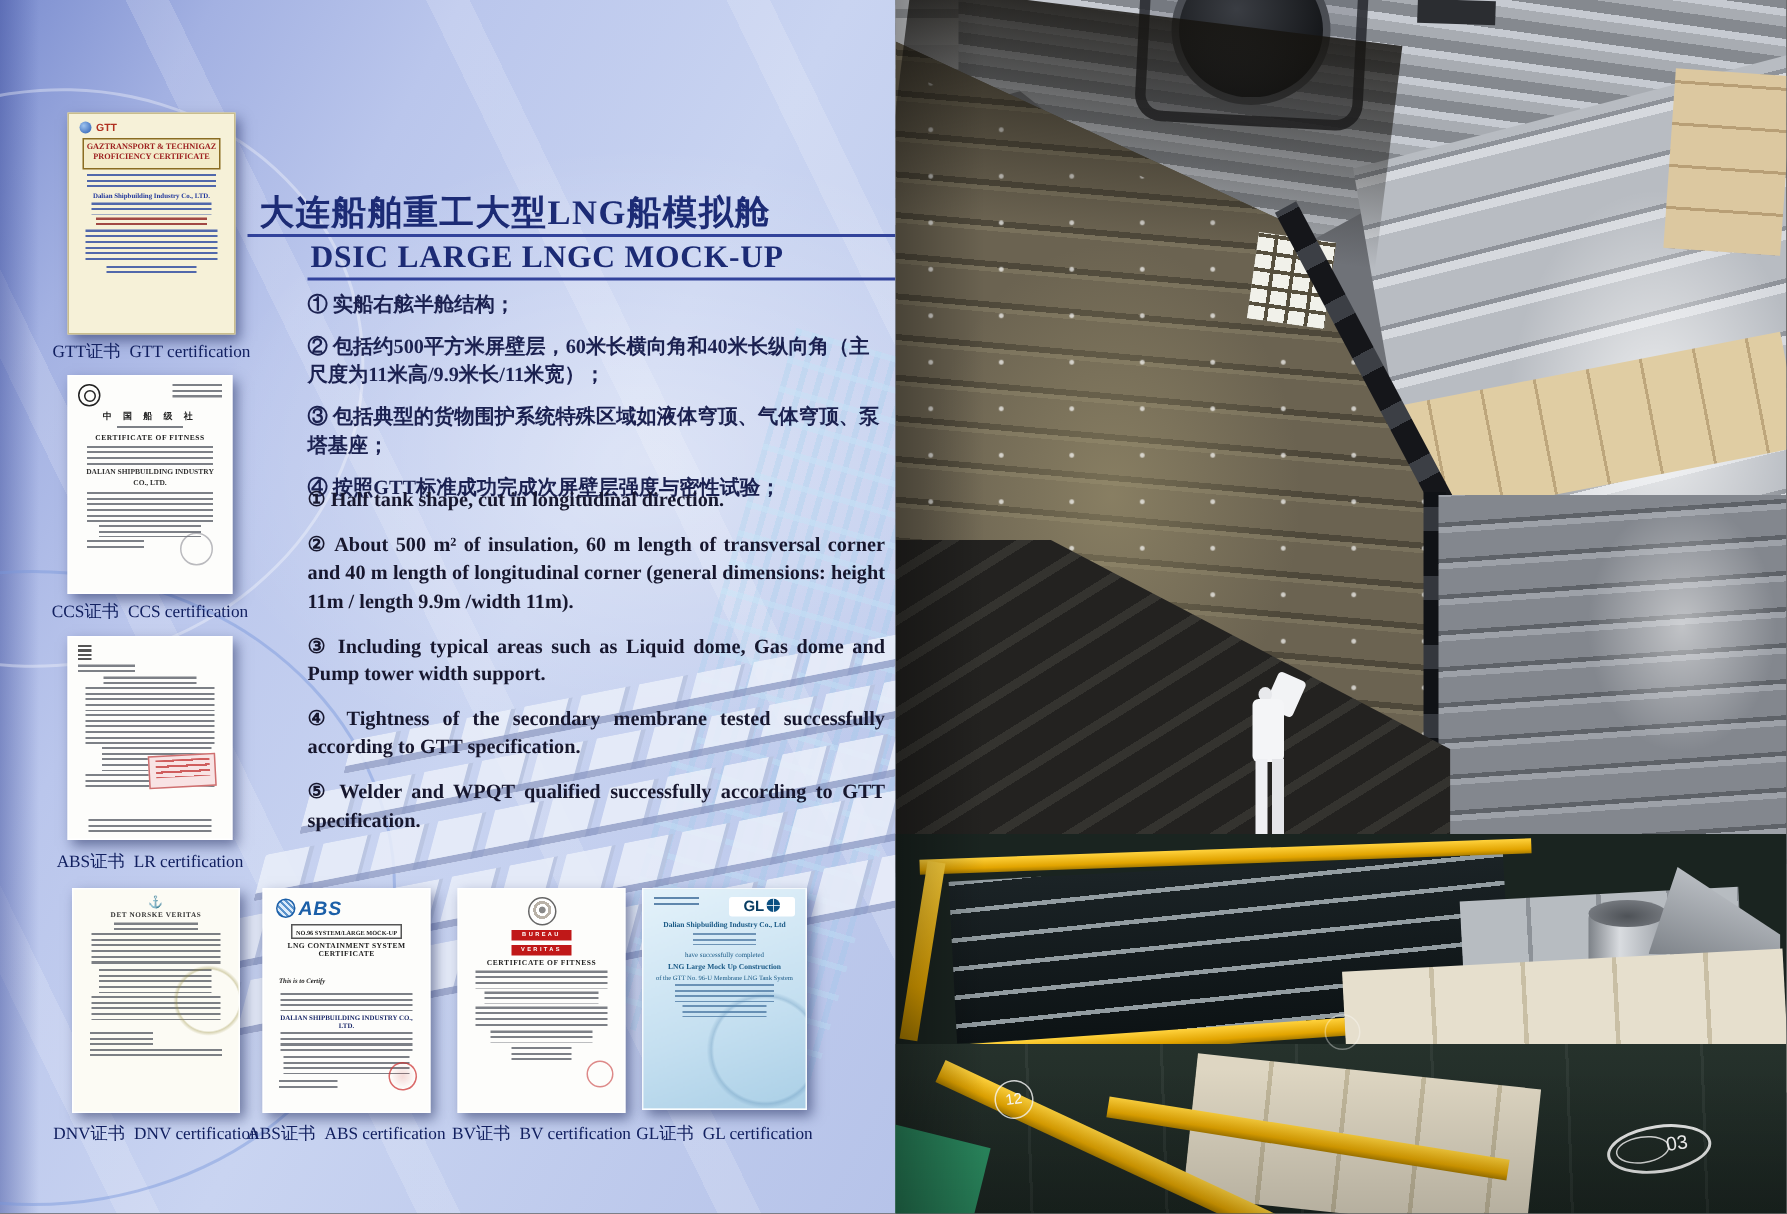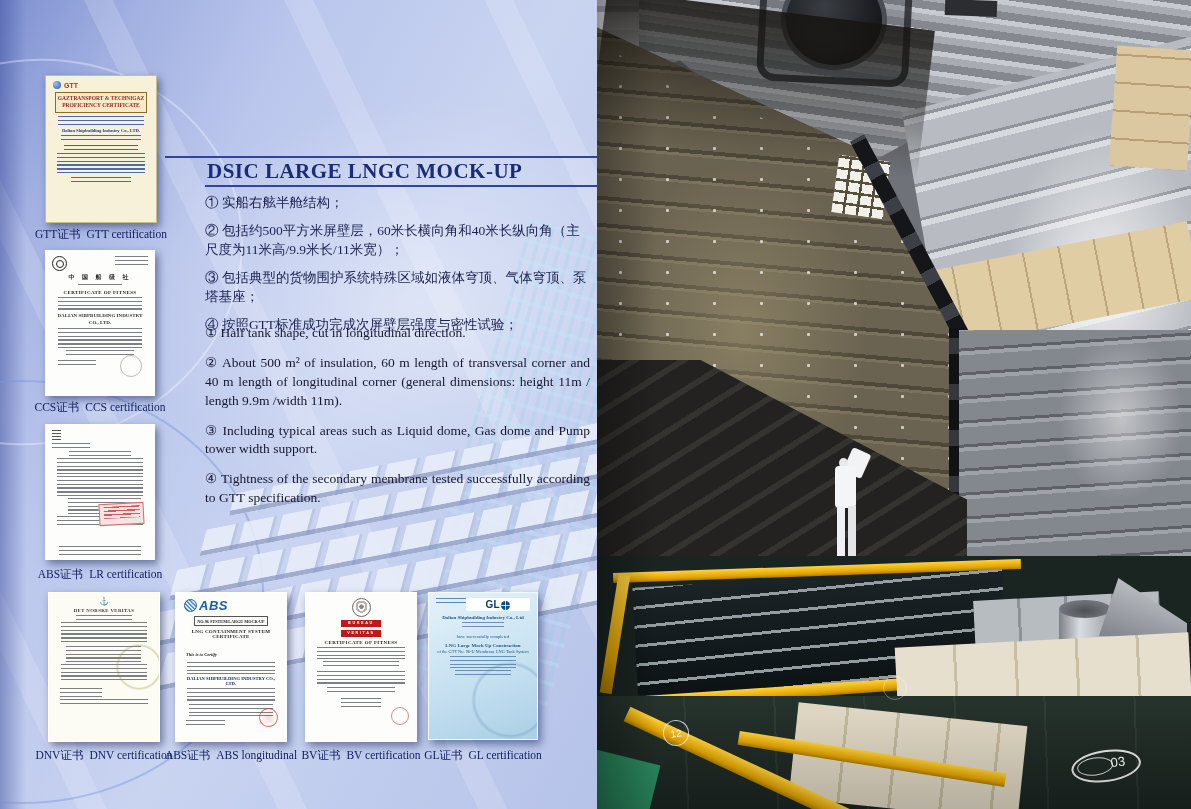--- a/index.html
+++ b/index.html
@@ -32,21 +32,21 @@
   .kr5{height:30px;margin-left:0;width:500px;}
 
   .title-zh{position:absolute;left:173px;top:126px;font-size:23px;font-weight:bold;color:#1c2b75;letter-spacing:1px;}
   .rule{position:absolute;height:2px;background:#32439b;}
   .rule1{left:165px;top:156px;width:432px;}
   .rule2{left:205px;top:185px;width:392px;}
   .title-en{position:absolute;left:207px;top:159px;font-size:21px;font-weight:bold;color:#1c2b75;letter-spacing:.5px;}
   .bullets{position:absolute;left:205px;width:385px;}
   .bullets-zh{top:193px;color:#1b2150;font-size:13.5px;line-height:1.45;}
   .bullets-en{top:324px;color:#17172e;font-size:13.5px;line-height:1.4;text-align:justify;}
-  .bullets p{margin:0 0 8px 0;}
+  .bullets p{margin:0 0 8px 0;font-weight:bold;}
   .bullets-en p{margin:0 0 11px 0;}
 
   
   .cert{position:absolute;background:#fdfdfb;box-shadow:3px 4px 8px rgba(18,28,80,.5);
         border:1px solid rgba(255,255,255,.85);box-sizing:border-box;overflow:hidden;}
   .cap{position:absolute;text-align:center;font-size:11.5px;color:#122060;white-space:nowrap;}
   .cap span{padding:0 3px;}
   .bars{background:repeating-linear-gradient(180deg, var(--c,rgba(70,75,85,.7)) 0 1.4px, rgba(0,0,0,0) 1.4px 3.8px);margin:2px auto;}
   .tiny{font-size:5px;line-height:1.3;text-align:center;}
   
@@ -93,21 +93,21 @@
   .bv-seal{width:17px;height:17px;margin:0 auto;border:1px solid #666;
            background:radial-gradient(circle at 50% 45%, #888 0 2px, #fff 2.5px 4px, #b9b2a8 4px 6px, #fff 6px);}
   .bv-red{width:40px;margin:2.5px auto;background:#c01818;color:#fff;text-align:center;
           font-size:3.8px;font-weight:bold;letter-spacing:1.6px;line-height:1.5;
           font-family:"Liberation Sans",sans-serif;padding:1px 0;}
   .bv-stamp{right:7px;bottom:16px;width:16px;height:16px;border:1.2px solid rgba(200,60,60,.6);}
   
   .c-gl{left:428px;top:592px;width:110px;height:148px;padding:5px 7px;
         background:linear-gradient(160deg,#e4f2fa 0%, #c4dff0 60%, #aacfe6 100%);}
   .gl-top{display:flex;justify-content:space-between;align-items:flex-start;}
-  .gl-logo{display:flex;align-items:flex-end;gap:1.5px;background:#fff;padding:1px 20px;border-radius:2px;}
+  .gl-logo{display:flex;align-items:flex-start;gap:1.5px;background:#fff;padding:1px 10px;border-radius:2px;}
   .gl-word{font-size:10px;font-weight:900;color:#083d63;font-family:"Liberation Sans",sans-serif;}
   .gl-globe{width:9px;height:9px;border-radius:50%;background:
       linear-gradient(90deg, rgba(255,255,255,0) 45%, rgba(255,255,255,.8) 46% 54%, rgba(255,255,255,0) 55%),
       linear-gradient(0deg, rgba(255,255,255,0) 45%, rgba(255,255,255,.8) 46% 54%, rgba(255,255,255,0) 55%),
       #0a4f82;}
   .gl-text{color:#1a5a86;text-align:center;}
   .gl-org{font-size:5px;font-weight:bold;margin-top:4px;}
   .gl-line{font-size:4.6px;margin-top:4px;}
   .gl-sub{font-size:5px;font-weight:bold;margin-top:4px;}
   .gl-sys{font-size:4.4px;margin-top:1px;}
@@ -222,35 +222,37 @@
     <div class="arc arc2"></div>
     <div class="digit-stream"></div>
     <div class="keyboard">
       <div class="key-row kr1"></div>
       <div class="key-row kr2"></div>
       <div class="key-row kr3"></div>
       <div class="key-row kr4"></div>
       <div class="key-row kr5"></div>
     </div>
 
+    <h1 class="title-zh" style="margin:0;">大连船舶重工大型LNG船模拟舱</h1>
     <div class="rule rule1"></div>
     <h2 class="title-en" style="margin:0;">DSIC LARGE LNGC MOCK-UP</h2>
     <div class="rule rule2"></div>
 
     <div class="bullets bullets-zh">
       <p>①  实船右舷半舱结构；</p>
       <p>②  包括约500平方米屏壁层，60米长横向角和40米长纵向角（主尺度为11米高/9.9米长/11米宽）；</p>
       <p>③  包括典型的货物围护系统特殊区域如液体穹顶、气体穹顶、泵塔基座；</p>
       <p>④  按照GTT标准成功完成次屏壁层强度与密性试验；</p>
     </div>
     <div class="bullets bullets-en">
       <p>①  Half tank shape, cut in longitudinal direction.</p>
       <p>②  About 500 m² of insulation, 60 m length of transversal corner and 40 m length of longitudinal corner (general dimensions: height 11m / length 9.9m /width 11m).</p>
       <p>③  Including typical areas such as Liquid dome, Gas dome and Pump tower width support.</p>
       <p>④  Tightness of the secondary membrane tested successfully according to GTT specification.</p>
+      <p>⑤  Welder and WPQT qualified successfully according to GTT specification.</p>
     </div>
 
     <div class="cert c-gtt">
       <div class="gtt-logo">
         <span class="gtt-globe"></span>
         <span class="gtt-word">GTT</span>
       </div>
       <div class="gtt-box">
         <div>GAZTRANSPORT &amp; TECHNIGAZ</div>
         <div>PROFICIENCY CERTIFICATE</div>
@@ -326,21 +328,21 @@
       <div class="abs-head">LNG CONTAINMENT SYSTEM CERTIFICATE</div>
       <div><span class="abs-lead">This is to Certify</span></div>
       <div class="bars" style="width:90%;height:12px;"></div>
       <div class="abs-org">DALIAN SHIPBUILDING INDUSTRY CO., LTD.</div>
       <div class="bars" style="width:90%;height:14px;"></div>
       <div class="bars" style="width:86%;height:12px;"></div>
       <div class="stamp-circle abs-stamp"></div>
       <div class="bars" style="width:40%;height:7px;margin-left:4px;margin-top:4px;"></div>
     </div>
     <div class="cap" style="left:161px;top:748px;width:140px;">
-      <span>ABS证书</span><span>ABS longitudinal</span>
+      <span>ABS证书</span><span>ABS certification</span>
     </div>
 
     <div class="cert c-bv">
       <div class="bv-seal seal" style="position:relative;"></div>
       <div class="bv-red">BUREAU</div>
       <div class="bv-red">VERITAS</div>
       <div class="heading-xs">CERTIFICATE OF FITNESS</div>
       <div class="bars" style="width:92%;height:12px;"></div>
       <div class="bars" style="width:80%;height:8px;"></div>
       <div class="bars" style="width:92%;height:14px;"></div>

